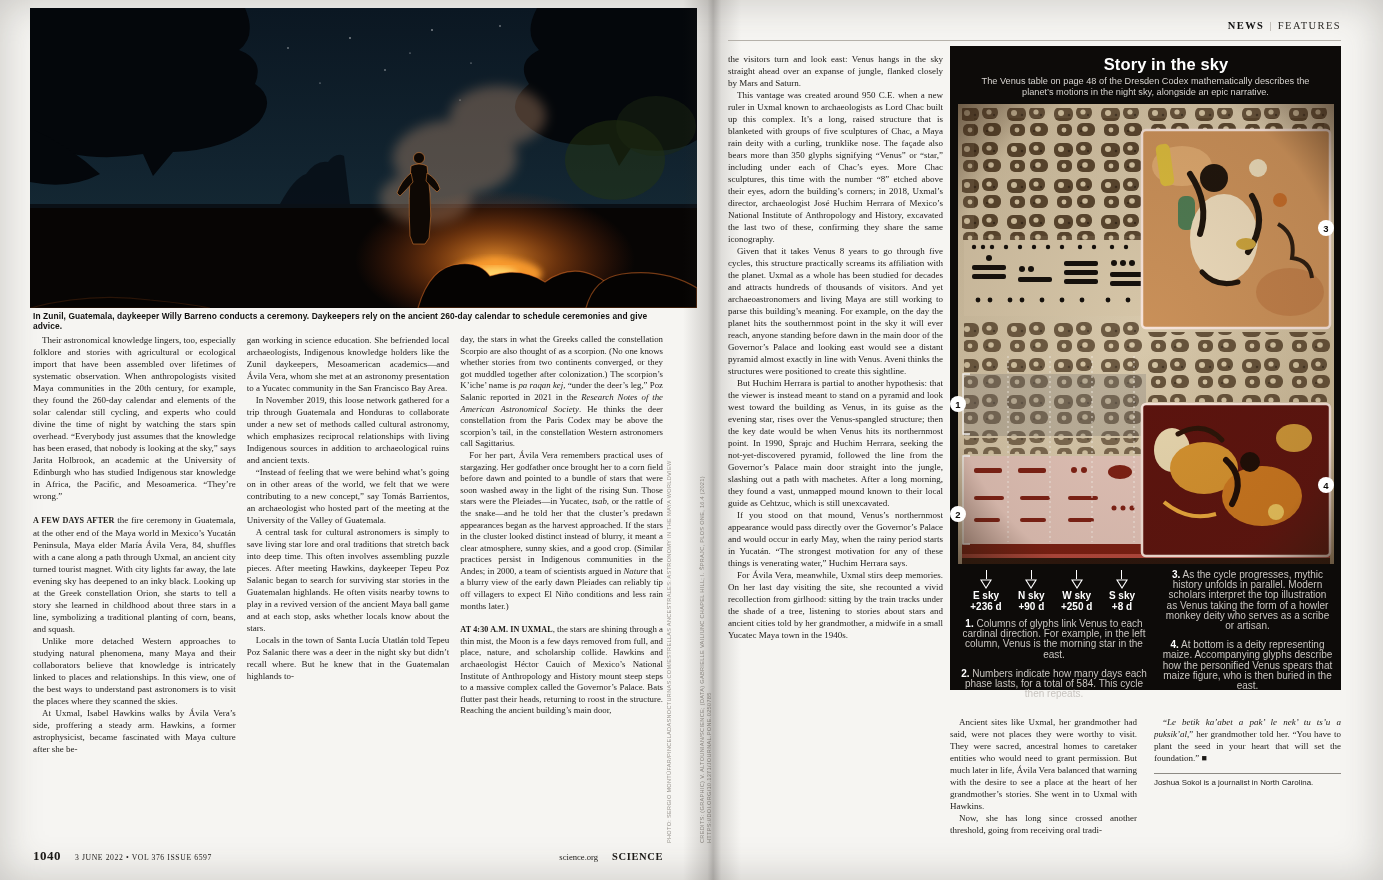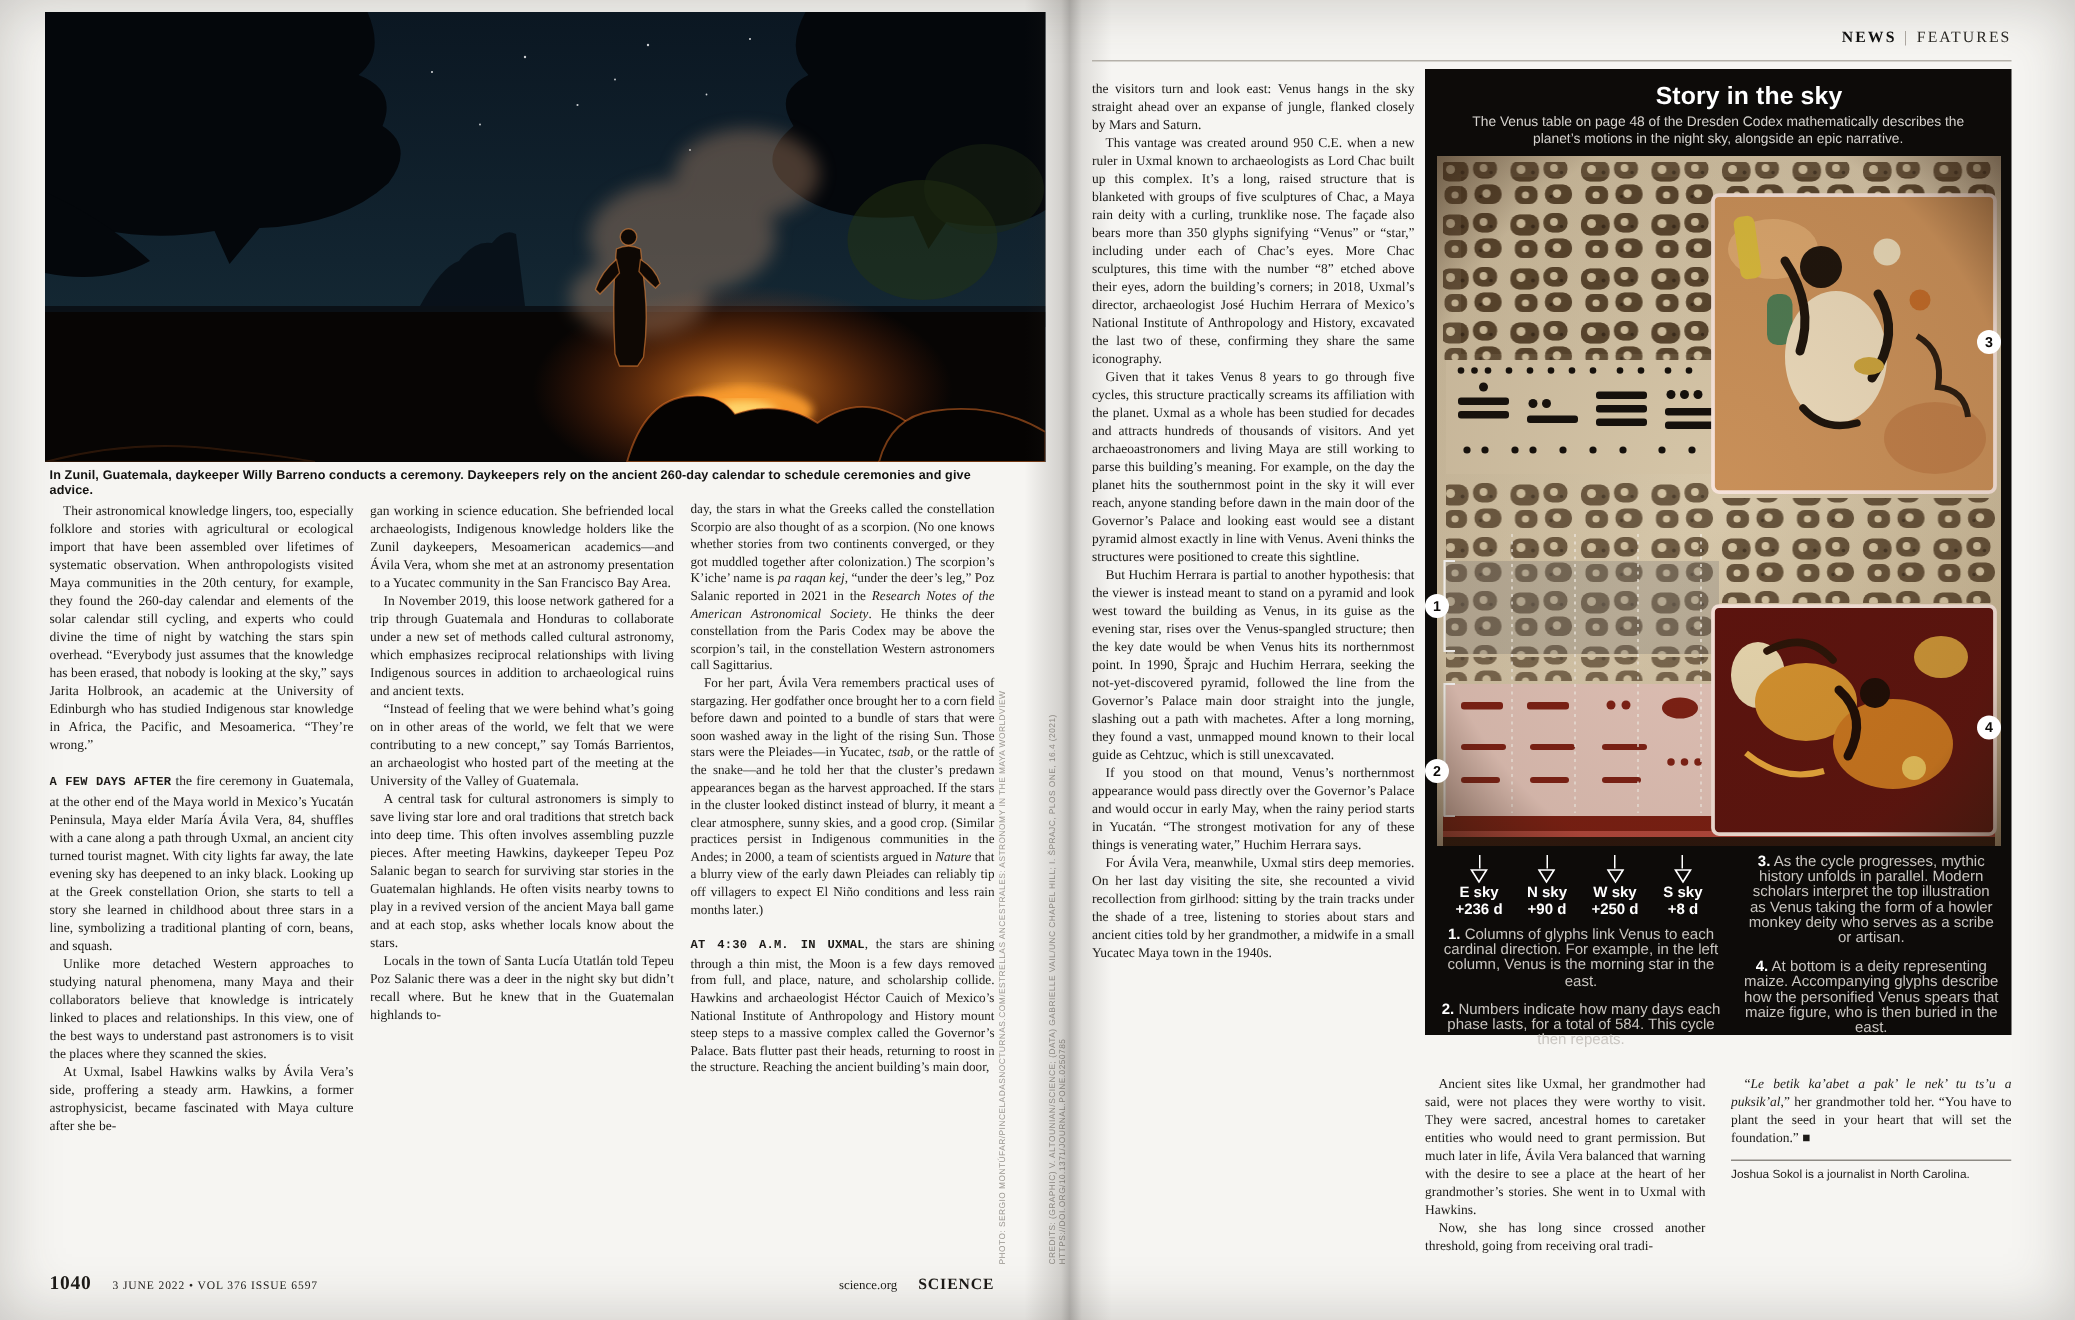--- a/index.html
+++ b/index.html
@@ -16,21 +16,21 @@
   #photo-caption{position:absolute;left:33px;top:311px;width:640px;
     font-family:"Liberation Sans",sans-serif;font-weight:bold;font-size:8.4px;color:#12110f;letter-spacing:.1px;}
   
   .cols{position:absolute;display:flex;}
   #lp-cols{left:33px;top:334px;width:630px;height:515px;gap:11px;}
   .col{flex:1 1 0;overflow:hidden;}
   .p{font-size:9px;line-height:12px;text-align:justify;margin:0;}
   .tight .p{font-size:8.8px;line-height:11.6px;}
   .p.ind{text-indent:9px;}
   .p.gap{margin-top:12px;}
-  .s-b{font-family:Liberation Mono, monospace;font-weight:bold;font-size:8.1px;letter-spacing:.1px;margin-top:40px;}
+  .s-b{font-family:Liberation Serif, serif;font-weight:bold;font-size:8.1px;letter-spacing:.1px;margin-top:40px;}
   .s-i{font-style:italic;}
   
   #rp-header{position:absolute;right:42px;top:20px;font-size:10.5px;letter-spacing:1.4px;}
   #rp-header .b{font-weight:bold;color:#111;}
   #rp-header .d{color:#9a948c;padding:0 5px;font-weight:normal;}
   #rp-header .f{color:#2b2925;}
   #rp-rule{position:absolute;left:16px;right:42px;top:40px;height:1px;background:#b5b1aa;}
   #rp-col1{position:absolute;left:16px;top:53px;width:215px;height:794px;overflow:hidden;}
   #rp-bottom{left:238px;top:700px;width:391px;height:150px;gap:17px;margin-top:16px;}
   

